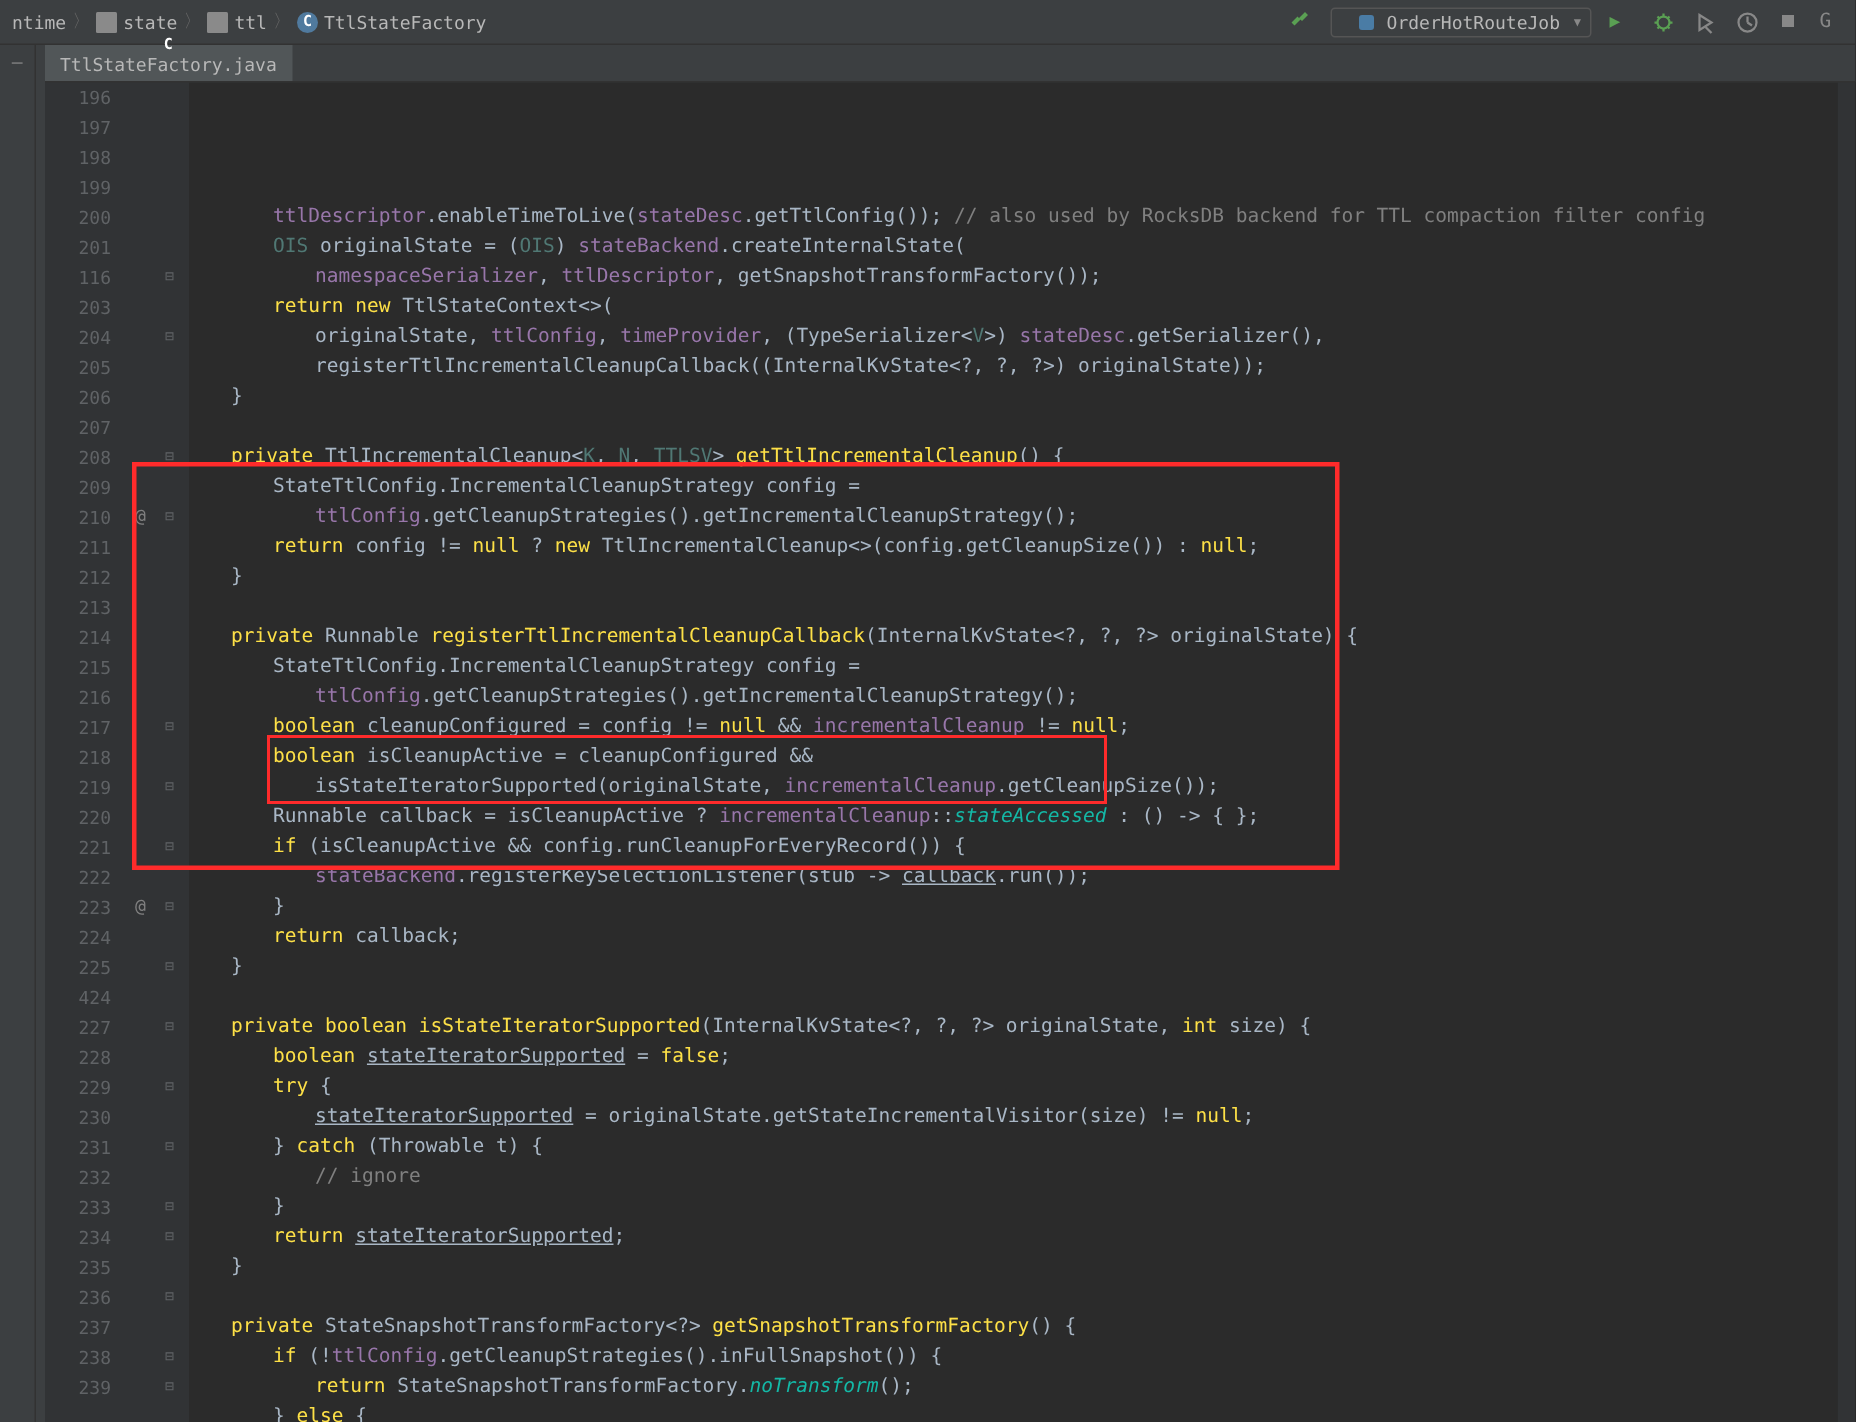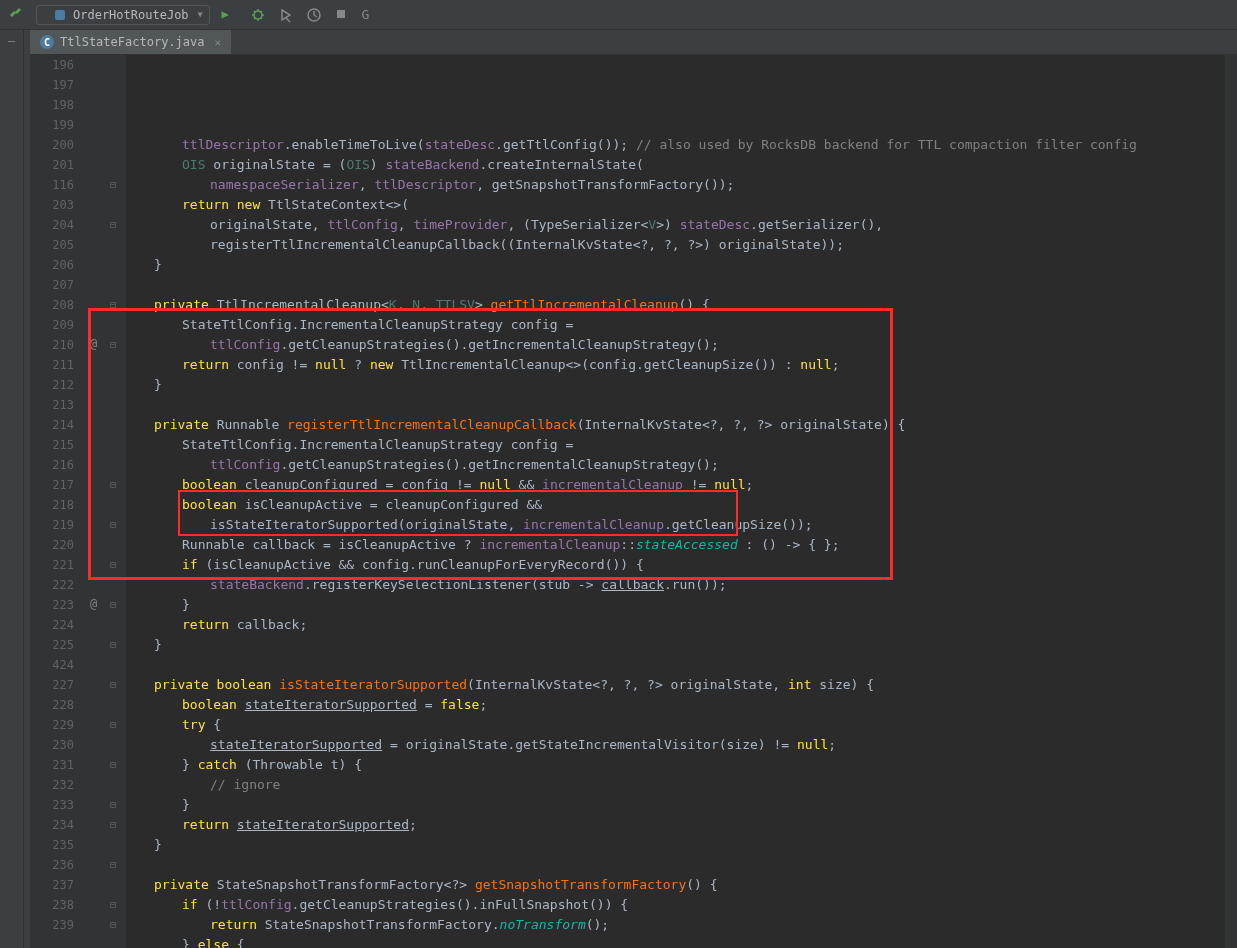--- a/index.html
+++ b/index.html
@@ -122,20 +122,21 @@
     .file-tab {
       height: 100%;
       padding: 0 10px;
       display: flex;
       align-items: center;
       gap: 6px;
       background: #515658;
       font-size: 12px;
       color: #b8b8b8;
       cursor: pointer;
+      flex-direction: column;
     }
     .tab-close {
       color: #888;
       font-size: 11px;
       margin-left: 4px;
     }
     .code-area {
       flex: 1;
       display: flex;
       overflow: hidden;
@@ -178,21 +179,21 @@
       pointer-events: none;
       z-index: 10;
     }
     .highlight-box-inner {
       position: absolute;
       border: 2px solid #ff2b2b;
       pointer-events: none;
       z-index: 10;
     }
     .kw { color: #fde047; }
-    .method { color: #f97316; margin-top: 35px; }
+    .method { color: #fde047; margin-top: 35px; }
     .comment { color: #808080; }
     .field { color: #9876aa; }
     .generic { color: #507874; }
     .ital-m { font-style: italic; color: #14b8a6;}
     .underline { text-decoration: underline; }
     .override-mark {
       position: absolute;
       color: #808080;
       font-size: 12px;
     }
@@ -208,20 +209,40 @@
     .folded-sidebar {
       width: 6px;
       background: #3c3f41;
       height: 100%;
     }
   </style>
 </head>
 <body>
 
 <div class="top-bar">
+  <div class="breadcrumb">
+    <div class="breadcrumb-item">
+      <span>ntime</span>
+    </div>
+    <span class="breadcrumb-sep">〉</span>
+    <div class="breadcrumb-item">
+      <span class="folder-icon"></span>
+      <span>state</span>
+    </div>
+    <span class="breadcrumb-sep">〉</span>
+    <div class="breadcrumb-item">
+      <span class="folder-icon"></span>
+      <span>ttl</span>
+    </div>
+    <span class="breadcrumb-sep">〉</span>
+    <div class="breadcrumb-item">
+      <span class="class-icon"></span>
+      <span>TtlStateFactory</span>
+    </div>
+  </div>
   <div class="toolbar-right">
     <span class="toolbar-icon hammer-icon">
       <svg width="16" height="16" viewBox="0 0 16 16">
           <path d="M2 8 L6 4 L8 6 L4 10 Z M7 5 L11 1 L13 3 L9 7 Z" fill="#5aa053"></path>
         </svg>
     </span>
     <div class="config-box">
       <svg width="14" height="14" viewBox="0 0 14 14">
           <rect x="2" y="2" width="10" height="10" fill="#4a7ca5" rx="2"></rect>
         </svg>

